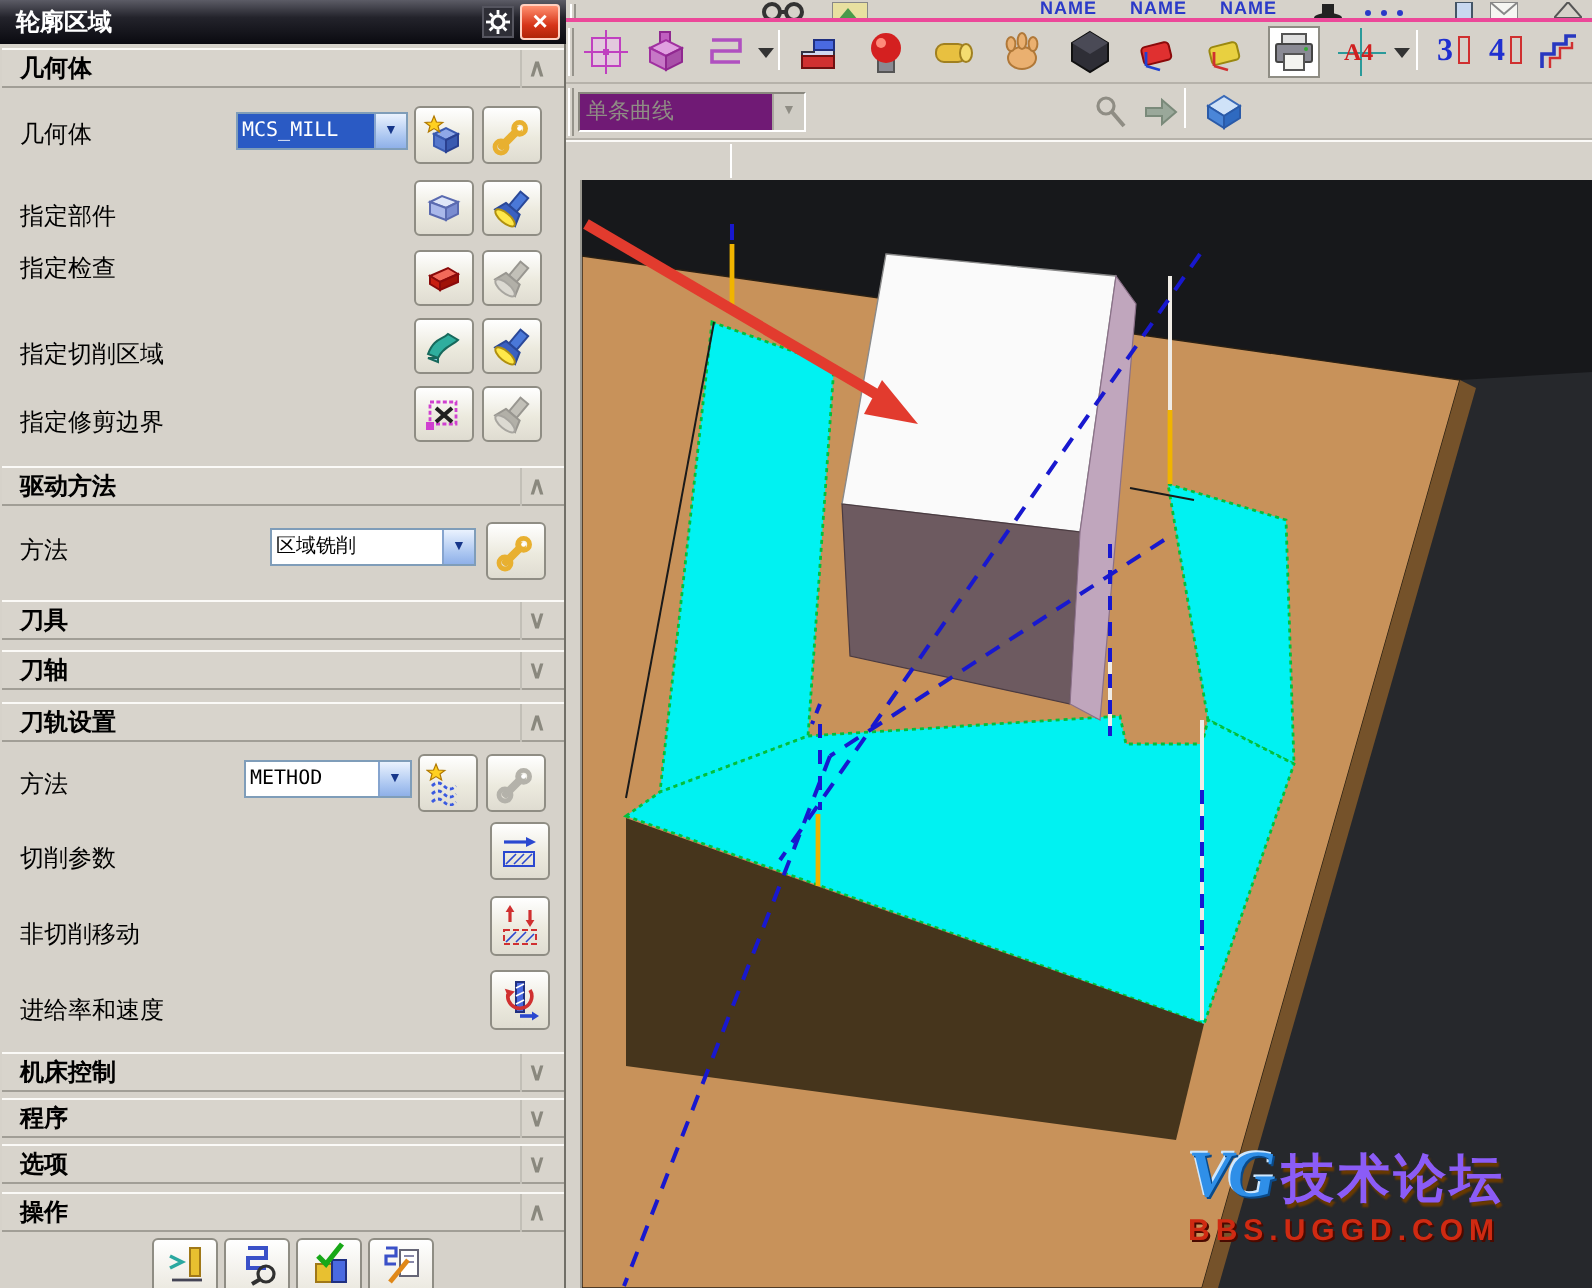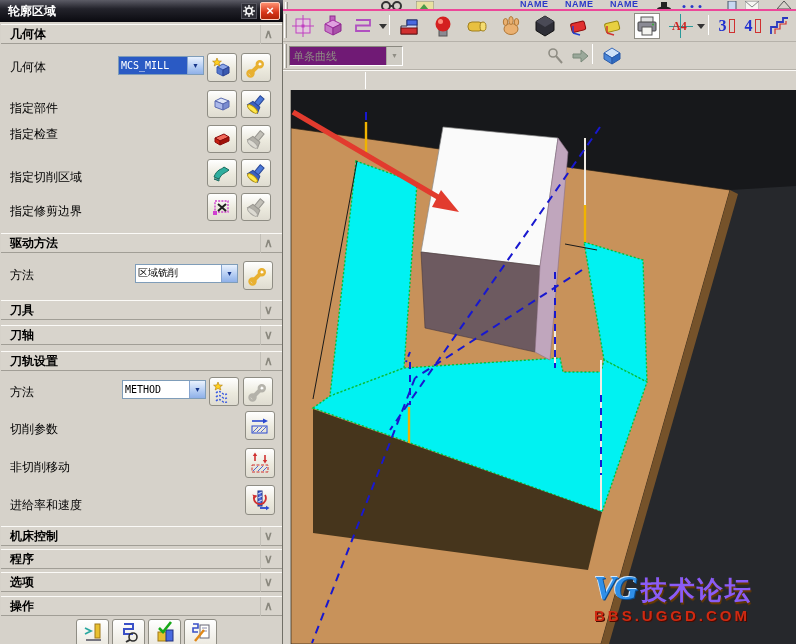--- a/index.html
+++ b/index.html
@@ -40,21 +40,21 @@
   .closebtn{position:absolute;right:3px;top:2px;width:20px;height:18px;background:linear-gradient(#ff9070,#d63418 60%,#b02408);
     border:1px solid #ffd0c0;border-radius:2px;color:#fff;font-size:13px;font-weight:bold;text-align:center;line-height:16px;}
   .sec{position:absolute;left:1px;width:281px;height:20px;background:#d8d4cc;border-top:1px solid #fbfaf7;border-bottom:1px solid #a19e96;}
   .sec .st{position:absolute;left:9px;top:0;font-size:12px;font-weight:bold;color:#000;line-height:19px;}
   .sec .chev{position:absolute;right:6px;top:0;width:16px;text-align:center;color:#8a887e;font-size:12px;font-weight:bold;line-height:19px;border-left:1px solid #c2bfb7;}
   .lbl{position:absolute;left:10px;font-size:12px;color:#000;}
   .ibtn{position:absolute;width:30px;height:29px;border:1px solid #8f8d84;border-radius:3px;
     background:linear-gradient(180deg,#ffffff,#eceade 55%,#dfdcd1);display:flex;align-items:center;justify-content:center;}
   .combo{position:absolute;height:19px;background:#fff;border:1px solid #7f9db9;display:flex;}
   .combo .txt{flex:1;font-family:"DejaVu Sans Mono",monospace;font-size:10px;line-height:17px;padding:0 2px;color:#000;white-space:nowrap;overflow:hidden;}
-  .combo .txt.cn{font-family:Liberation Mono, monospace;}
+  .combo .txt.cn{font-family:Liberation Sans, sans-serif;}
   .combo .txt.sel{background:#2a5ac4;color:#fff;}
   .combo .arr{width:16px;background:linear-gradient(#eaf2fe,#a8c4f0 70%,#8fb0e8);border-left:1px solid #86a4cf;color:#16368a;font-size:7px;text-align:center;line-height:17px;}
   .actrow{position:absolute;left:0;top:619px;width:283px;height:25px;overflow:hidden;}
   .abtn{position:absolute;top:0;width:33px;height:30px;border:1px solid #8f8d84;border-radius:3px;
     background:linear-gradient(180deg,#ffffff,#e9e6dc);display:flex;align-items:flex-start;justify-content:center;}
 
   
   .gutter{position:absolute;left:283px;top:90px;width:8px;height:554px;background:#d6d2ca;border-right:1px solid #9a978f;}
   .viewport{position:absolute;left:291px;top:90px;width:505px;height:554px;background:#25272b;overflow:hidden;}
   .wm{position:absolute;left:303px;top:482px;line-height:1;}

